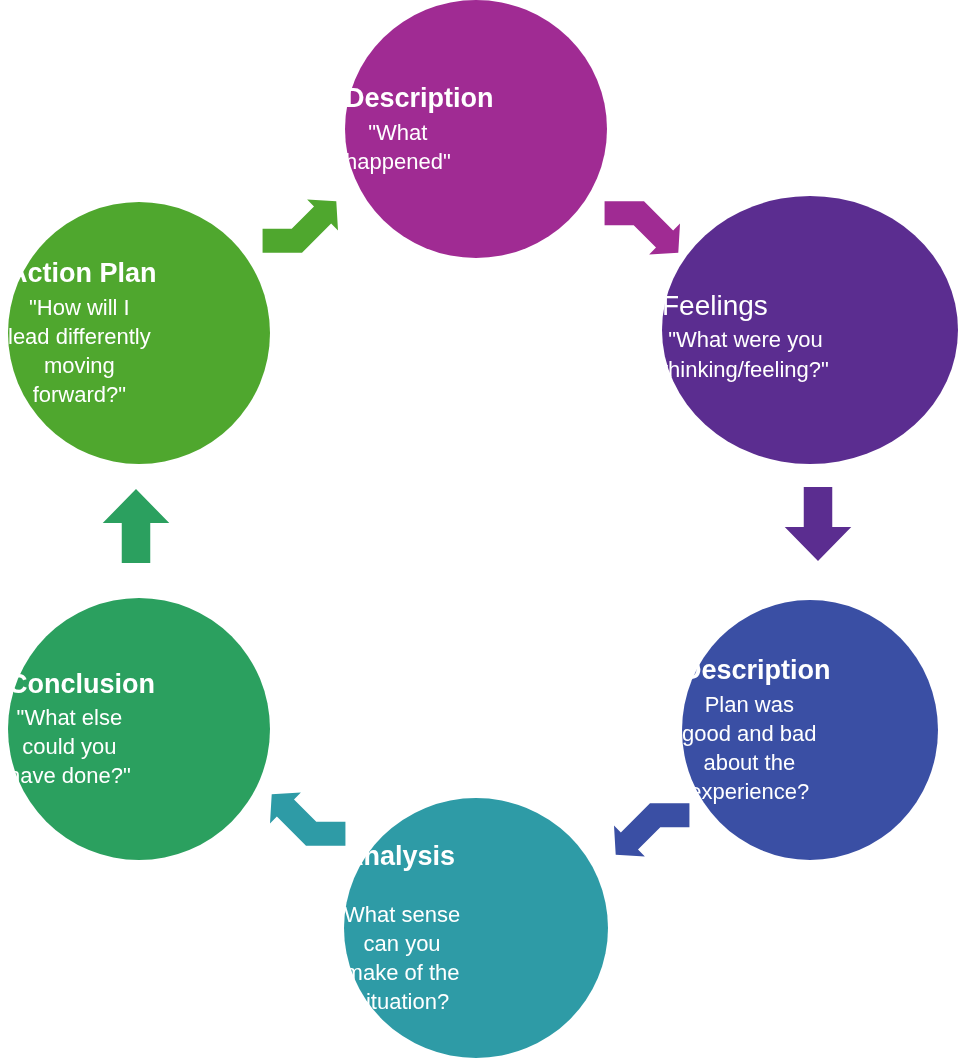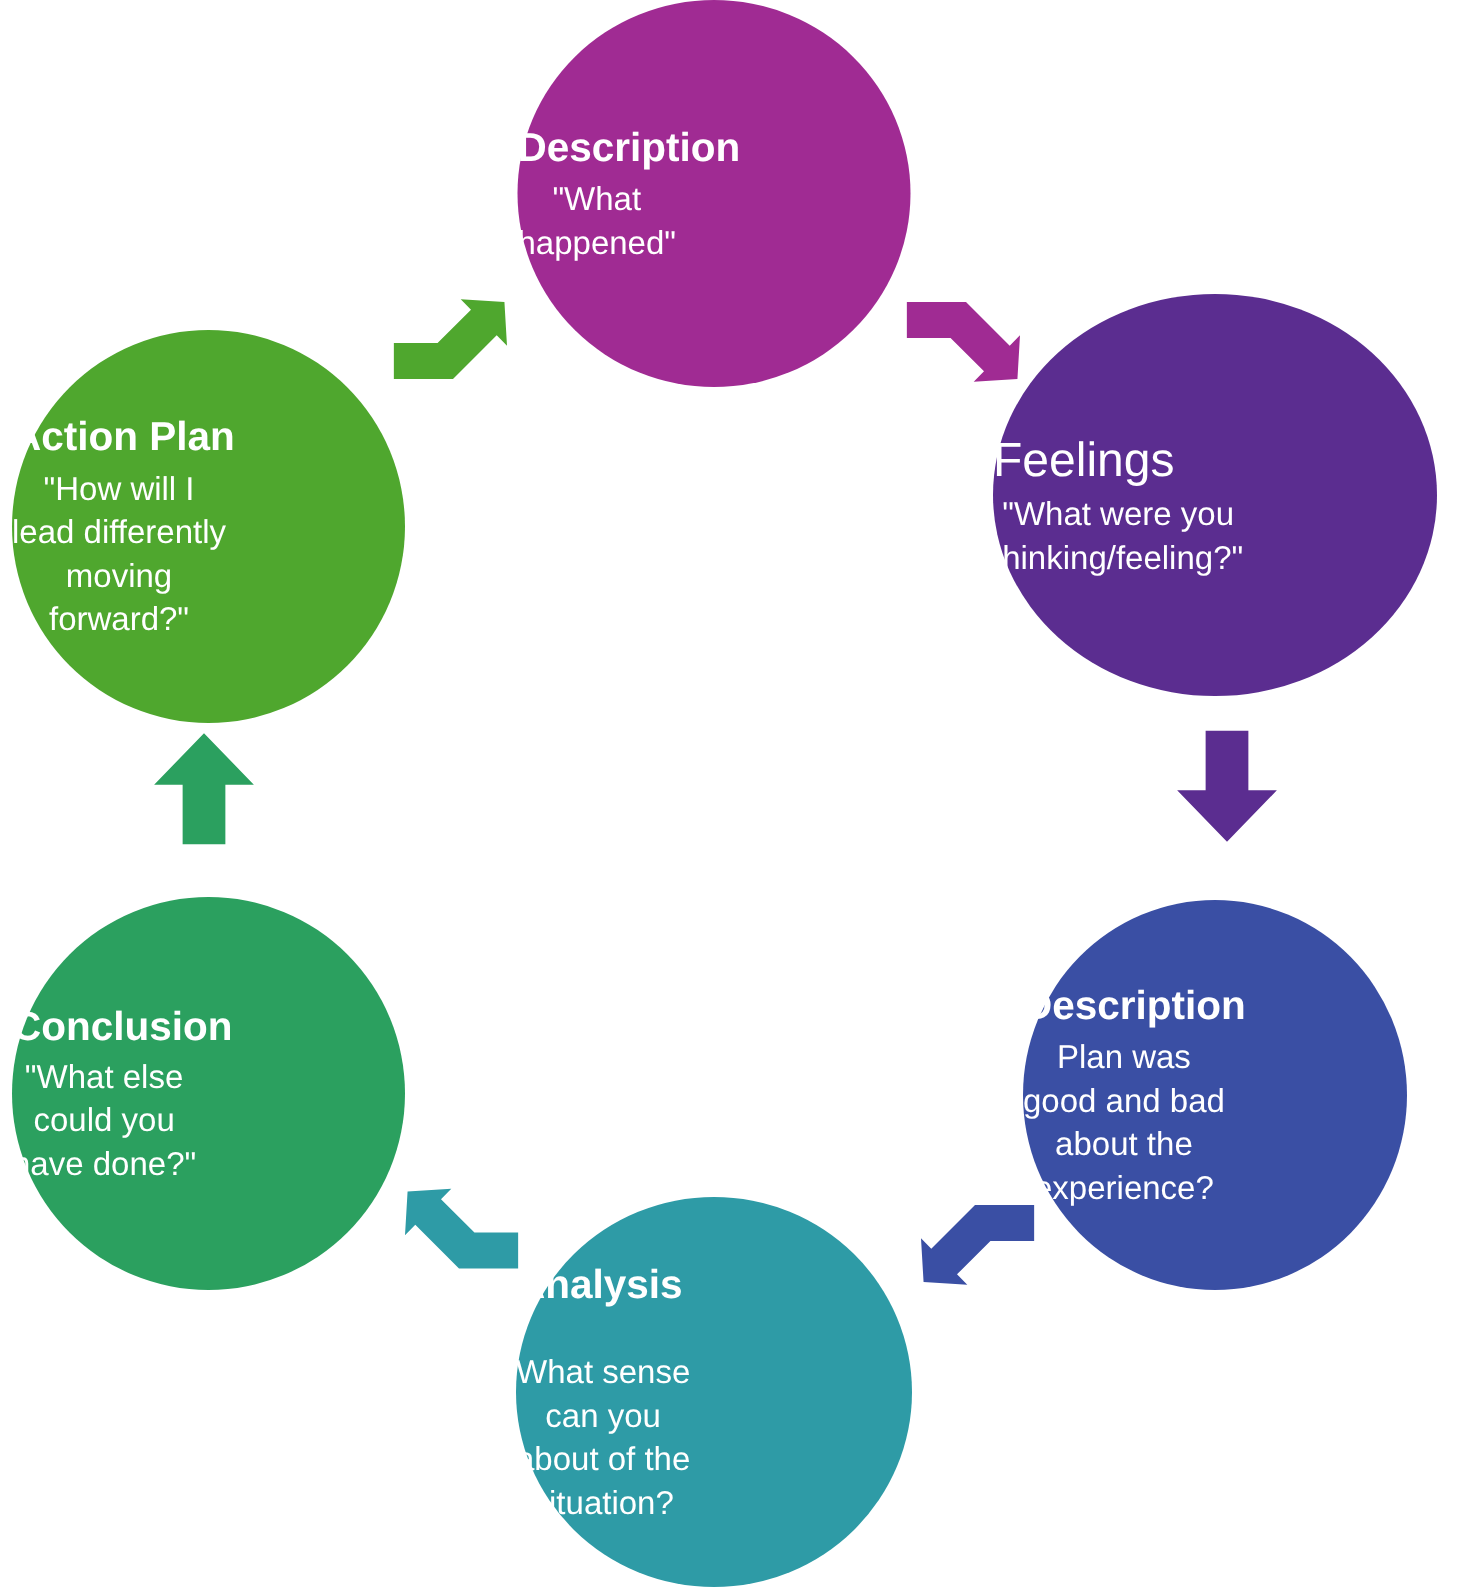--- a/index.html
+++ b/index.html
@@ -39,23 +39,23 @@
     color: #ffffff;
     white-space: pre-line;
     margin-top: 2px;
   }
   
   .n-description { left: 345px; top: 0px;   width: 262px; height: 258px; }
   .n-feelings    { left: 662px; top: 196px; width: 296px; height: 268px; }
   .n-evaluation  { left: 682px; top: 600px; width: 256px; height: 260px; }
   .n-analysis    { left: 344px; top: 798px; width: 264px; height: 260px; }
   .n-conclusion  { left: 8px;   top: 598px; width: 262px; height: 262px; }
-  .n-actionplan  { left: 8px;   top: 220px; width: 262px; height: 262px; }
+  .n-actionplan  { left: 8px;   top: 202px; width: 262px; height: 262px; }
 
-  .n-feelings .node-title { font-weight: 400; font-size: 32px; margin-top: 12px; }
+  .n-feelings .node-title { font-weight: 400; font-size: 28px; margin-top: 12px; }
 
   .arrow {
     position: absolute;
     display: block;
   }
   .a-desc-feel      { left: 596px; top: 182px; width: 90px; height: 84px; }
   .a-feel-eval      { left: 778px; top: 487px; width: 80px; height: 76px; }
   .a-eval-analysis  { left: 608px; top: 784px; width: 90px; height: 84px; transform: scaleX(-1); }
   .a-analysis-concl { left: 264px; top: 781px; width: 90px; height: 84px; transform: scale(-1,-1); }
   .a-concl-action   { left: 96px;  top: 487px; width: 80px; height: 76px; transform: scaleY(-1); }
@@ -83,21 +83,21 @@
     <div class="node-body">Plan was
 good and bad
 about the
 experience?</div>
   </div>
 
   <div class="node n-analysis" style="background-color: rgb(46, 155, 166); gap: 24px;">
     <div class="node-title">Analysis</div>
     <div class="node-body">What sense
 can you
-about of the
+make of the
 situation?</div>
   </div>
 
   <div class="node n-conclusion" style="background-color: rgb(43, 160, 95);">
     <div class="node-title">Conclusion</div>
     <div class="node-body">"What else
 could you
 have done?"</div>
   </div>
 

